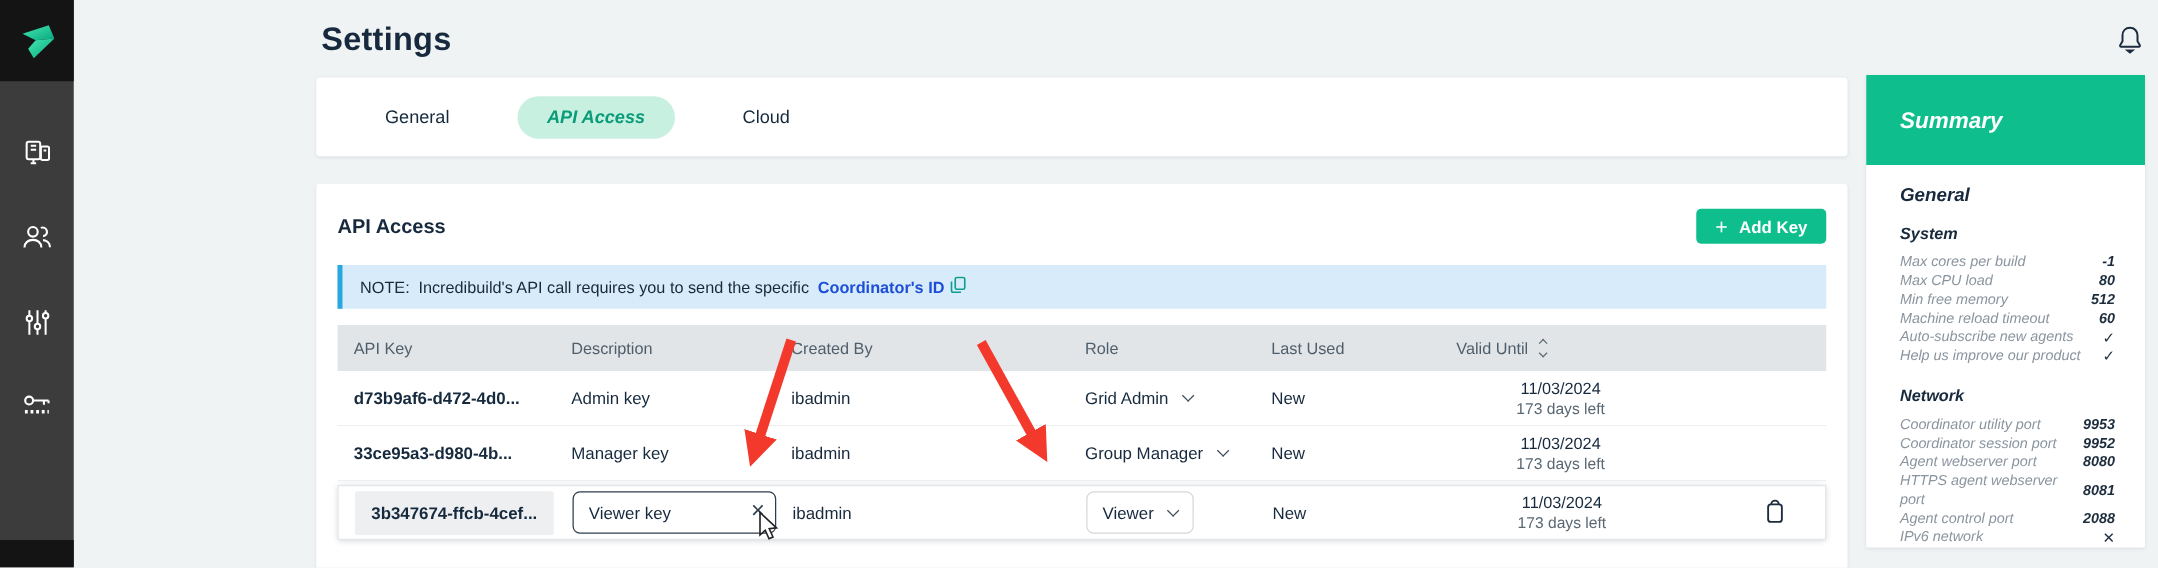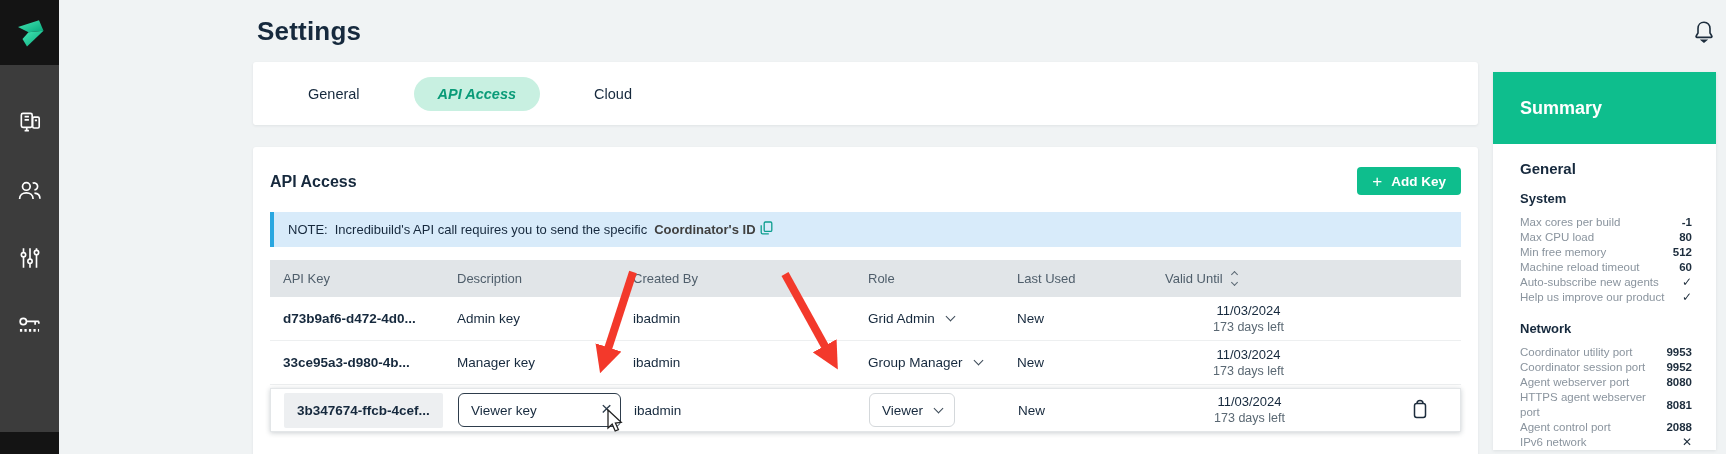--- a/index.html
+++ b/index.html
@@ -22,21 +22,21 @@
   .card { background:#ffffff; border-radius:3px; box-shadow:0 1px 3px rgba(16,30,40,.07); }
   .tabs-card { margin-top:15px; height:63px; display:flex; align-items:center; padding-left:45px; gap:44px; }
   .tab { font-size:14.5px; color:#16293d; cursor:pointer; padding:9px 10px; }
   .tab.active { background:#c8f0e1; color:#0a9b78; font-weight:700; font-style:italic; border-radius:20px; padding:9px 24px; }
   .content-card { margin-top:22px; height:315px; padding:17px 17px 0 17px; }
   .content-head { display:flex; align-items:flex-start; justify-content:space-between; padding:3px 0 0 0; }
   .section-title { font-size:16px; font-weight:700; padding-left:0px; margin-top:6px; }
   .add-key-btn { background:#0ebe8d; color:#ffffff; border:none; border-radius:4px; height:28px; padding:0 15px; font-size:13.5px; font-weight:700; display:flex; align-items:center; gap:9px; cursor:pointer; font-family:inherit; }
   .add-key-btn .plus { font-size:17px; font-weight:400; line-height:1; }
   .note-bar { margin-top:17px; background:#d8ebfa; border-left:4px solid #2aa7e0; padding:9px 14px; font-size:13px; display:flex; align-items:center; gap:7px; }
-  .note-link { color:#404040; font-weight:700; display:inline-flex; align-items:center; gap:4px; cursor:pointer; }
+  .note-link { color:#1d4ed8; font-weight:700; display:inline-flex; align-items:center; gap:4px; cursor:pointer; }
   
   .table { margin-top:13px; }
   .thead { display:flex; background:#e1e5e8; height:37px; align-items:center; font-size:13px; color:#4f5e6b; font-weight:500; }
   .trow { display:flex; background:#fff; min-height:44px; align-items:center; border-bottom:1px solid #edeff0; font-size:13.5px; }
   .trow.editing { box-shadow:0 1px 5px rgba(20,35,50,.22); border:1px solid #e3e6e8; margin-top:3px; position:relative; z-index:2; }
   .c { padding-left:13px; display:flex; align-items:center; }
   .c1 { width:174px; } .c2 { width:176px; } .c3 { width:235px; }
   .c4 { width:149px; } .c5 { width:148px; } .c6 { width:180px; } .c7 { flex:1; justify-content:flex-end; padding-right:30px; }
   .api-key { font-weight:600; }
   .key-chip { background:#edeff1; padding:10px 13px; font-weight:600; border-radius:2px; }
@@ -47,21 +47,21 @@
   .sort .up { transform:rotate(-135deg); } .sort .down { transform:rotate(45deg); }
   .valid-cell { display:flex; flex-direction:column; justify-content:center; line-height:17px; }
   .valid-cell .date { font-size:13px; color:#16293d; }
   .valid-cell .days { font-size:12.5px; color:#5a6873;text-align:right; }
   .desc-input-wrap { position:relative; width:174px; }
   .desc-input { width:100%; height:34px; border:1.5px solid #2e3d4c; border-radius:6px; padding:0 30px 0 12px; font-size:13.5px; font-family:Liberation Sans, sans-serif; color:#16293d; outline:none; background:#fff; }
   .clear-x { position:absolute; right:9px; top:5px; font-size:19px; color:#2e3d4c; cursor:pointer; line-height:22px; }
   .role-select { border:1px solid #d4d8db; border-radius:6px; height:34px; padding:0 12px; display:flex; align-items:center; gap:12px; cursor:pointer; background:#fff; }
   .trash-btn { background:none; border:none; cursor:pointer; display:flex; align-items:center; }
   
-  .summary { position:absolute; left:1493px; top:72px; width:223px; height:378px; background:#fff; box-shadow:0 1px 3px rgba(16,30,40,.08); }
+  .summary { position:absolute; left:1493px; top:60px; width:223px; height:378px; background:#fff; box-shadow:0 1px 3px rgba(16,30,40,.08);font-style:italic; }
   .summary-head { height:72px; background:#0ebe8d; display:flex; align-items:center; padding-left:27px; }
   .summary-head span { color:#fff; font-size:18px; font-weight:700; }
   .summary-body { padding:16px 24px 0 27px; }
   .sum-general { font-size:15px; font-weight:700; margin-bottom:14px; }
   .sum-group-title { font-size:13px; font-weight:700; margin-bottom:9px; }
   .sum-item { display:flex; justify-content:space-between; align-items:center; font-size:11.5px; line-height:15px; }
   .sum-item .lbl { color:#8a949e; }
   .sum-item .val { color:#1d2d3d; font-weight:700; }
   .sum-item .mark { font-size:12px; font-weight:700; color:#22313f; }
   .sum-gap { height:16px; }

